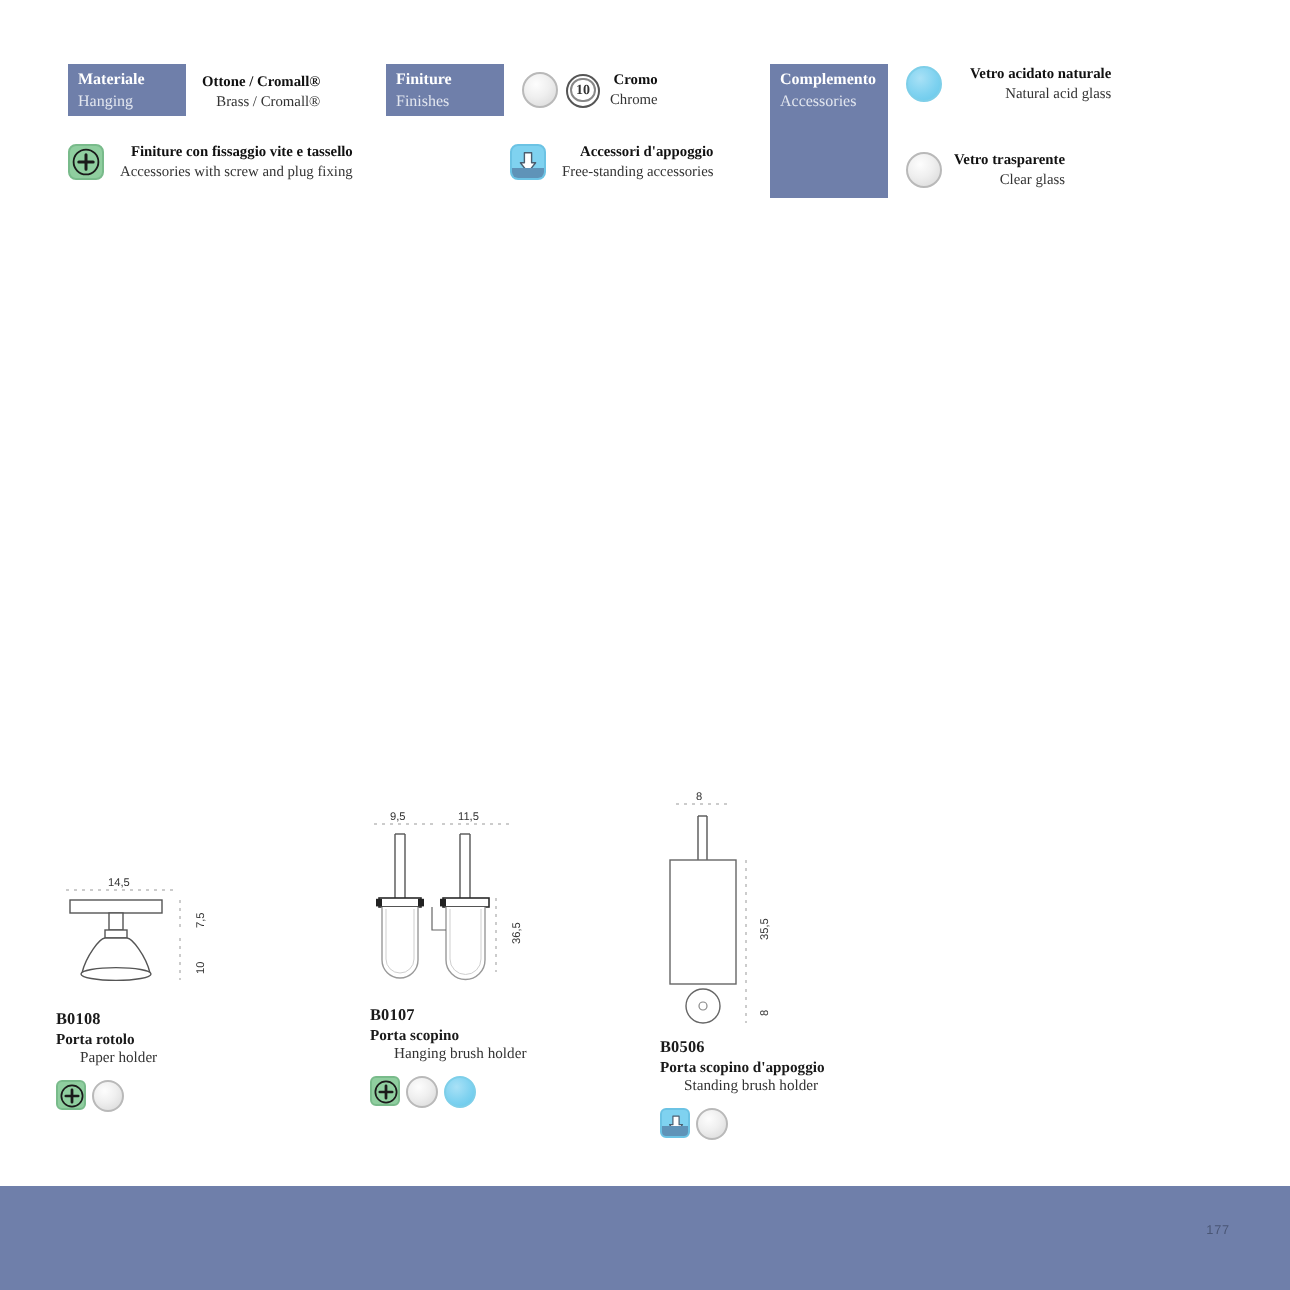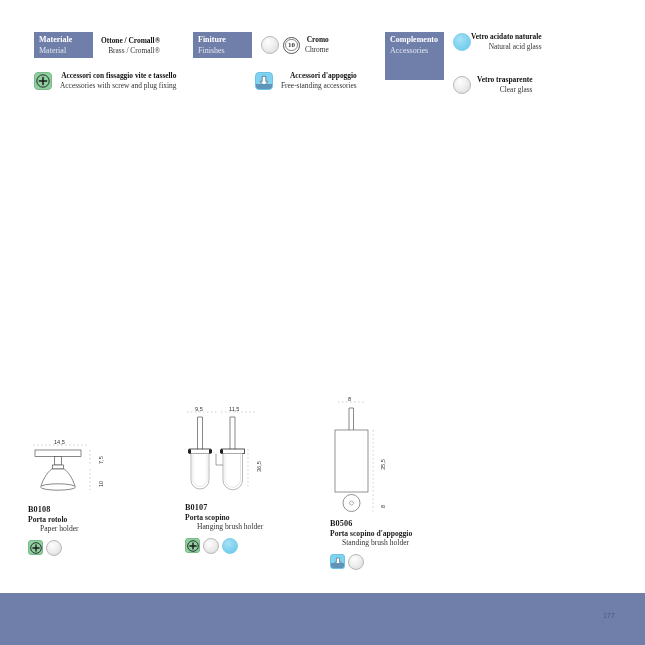--- a/index.html
+++ b/index.html
@@ -31,21 +31,21 @@
     height: 26px;
     padding: 3px 4px 0 5px;
     box-sizing: border-box;
     line-height: 10.5px;
     font-size: 8px;
   }
   .cat-box .it { font-weight: bold; display: block; }
   .cat-box .en { font-weight: normal; display: block; color: #e2e6ef; }
 
   .cat-box.tall {
-    height: 48px;
+    height: 67px;
     width: 59px;
   }
   .legend-text {
     font-size: 7.4px;
     line-height: 9.6px;
     white-space: nowrap;
     text-align: right;
   }
   .legend-text .it { font-weight: bold; display: block; color: #111; }
   .legend-text .en { font-weight: normal; display: block; color: #333; }
@@ -176,21 +176,21 @@
 </style>
 </head>
 <body>
 
 <div class="legend">
 
   <div class="legend-group" id="grp-materiale">
     <div class="row-inline">
       <div class="cat-box">
         <span class="it">Materiale</span>
-        <span class="en">Material</span>
+        <span class="en">Hanging</span>
       </div>
       <div class="legend-text mat-label">
         <span class="it">Ottone / Cromall®</span>
         <span class="en">Brass / Cromall®</span>
       </div>
     </div>
   </div>
 
   <div class="legend-group" id="grp-finiture">
     <div class="row-inline">
@@ -209,21 +209,21 @@
 
   <div class="legend-group" id="grp-complemento">
     <div class="row-inline" style="align-items:flex-start;">
       <div class="cat-box tall">
         <span class="it">Complemento</span>
         <span class="en">Accessories</span>
       </div>
       <div style="margin-left:9px;">
         <div class="row-inline">
           <span class="circ blue c18"></span>
-          <div class="legend-text" style="margin-left:0;">
+          <div class="legend-text" style="margin-left:14px;">
             <span class="it">Vetro acidato naturale</span>
             <span class="en">Natural acid glass</span>
           </div>
         </div>
         <div class="row-inline" style="margin-top:24px;">
           <span class="circ gray c18"></span>
           <div class="legend-text" style="margin-left:6px;">
             <span class="it">Vetro trasparente</span>
             <span class="en">Clear glass</span>
           </div>
@@ -236,21 +236,21 @@
     <div class="row-inline">
       <span class="fix-icon green">
         <span class="plus-glyph">
           <svg width="14" height="14" viewBox="0 0 14 14">
             <circle cx="7" cy="7" r="6.2" fill="none" stroke="#1a1a1a" stroke-width="0.9"></circle>
             <path d="M7 3.4 V10.6 M3.4 7 H10.6" stroke="#1a1a1a" stroke-width="1.5" stroke-linecap="round"></path>
           </svg>
         </span>
       </span>
       <div class="legend-text" style="margin-left:8px;">
-        <span class="it">Accessori con fissaggio vite e tassello</span>
+        <span class="it">Finiture con fissaggio vite e tassello</span>
         <span class="en">Accessories with screw and plug fixing</span>
       </div>
     </div>
   </div>
 
   <div class="legend-group" id="grp-free">
     <div class="row-inline">
       <span class="fix-icon blue">
         <span class="arrow-glyph">
           <svg width="14" height="14" viewBox="0 0 14 14">

